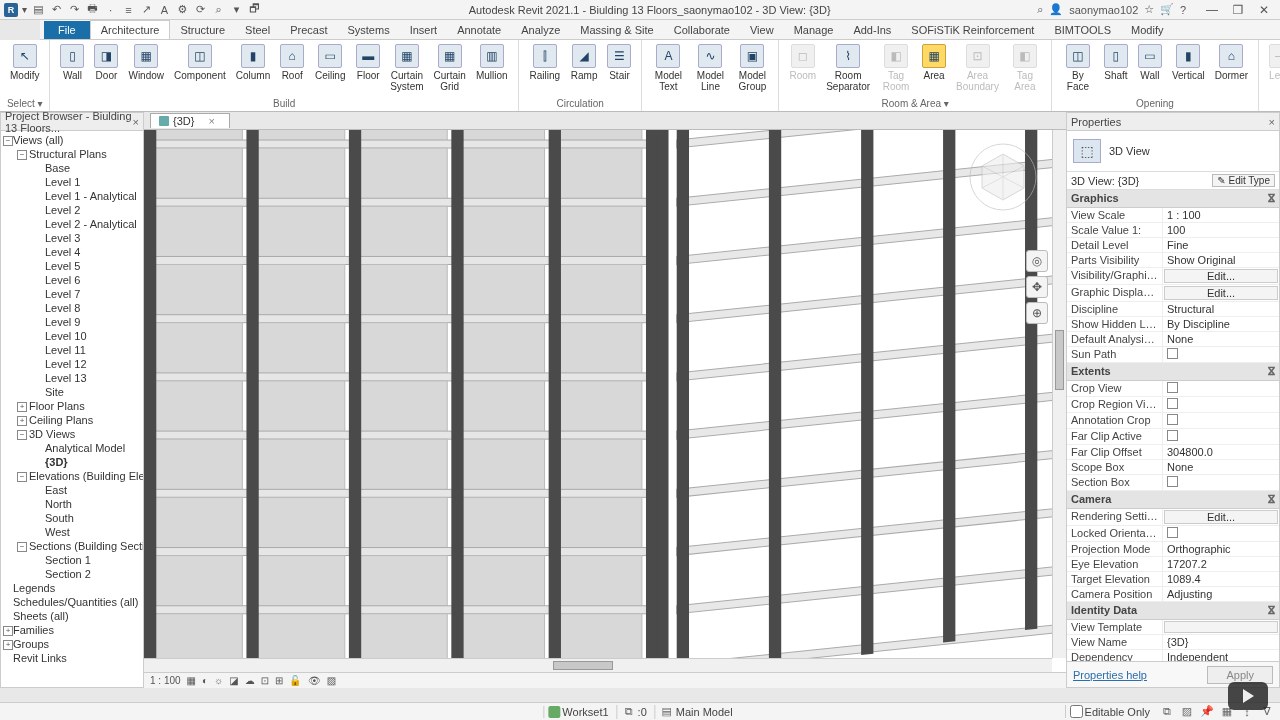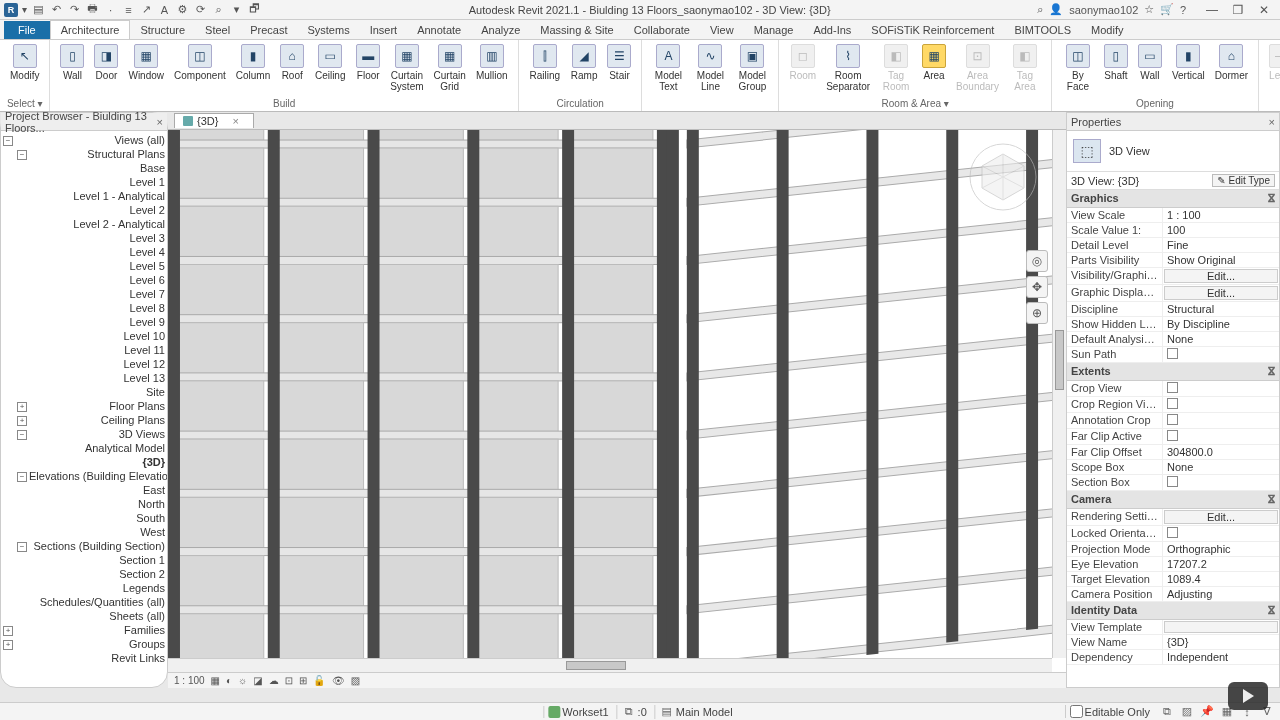--- a/index.html
+++ b/index.html
@@ -10,21 +10,21 @@
 .titlebar .logo { width:14px; height:14px; background:#2a6496; border-radius:2px; margin-right:4px; display:flex; align-items:center; justify-content:center; color:#fff; font-weight:bold; font-size:9px; }
 .titlebar .qat { display:flex; gap:3px; }
 .titlebar .qat span { width:15px; height:15px; display:flex; align-items:center; justify-content:center; color:#555; font-size:11px; }
 .titlebar .title { flex:1; text-align:center; color:#444; font-size:11px; }
 .titlebar .right { display:flex; align-items:center; gap:6px; }
 .titlebar .right span { font-size:11px; color:#555; }
 .titlebar .winbtns { display:flex; gap:2px; margin-left:8px; }
 .titlebar .winbtns span { width:24px; height:16px; display:flex; align-items:center; justify-content:center; font-size:12px; }
 
 
-.ribbontabs { height:20px; background:#f4f4f4; display:flex; align-items:flex-end; padding-left:4px; border-bottom:1px solid #ccc; }
+.ribbontabs { height:20px; background:#f4f4f4; display:flex; align-items:flex-end; padding-left:4px; border-bottom:1px solid #ccc;margin-left:40px; }
 .ribbontabs .tab { padding:3px 10px; font-size:11px; color:#444; cursor:pointer; }
 .ribbontabs .tab.file { background:#1a6fa8; color:#fff; padding:3px 14px; }
 .ribbontabs .tab.active { background:#fff; border:1px solid #ccc; border-bottom:none; }
 
 
 .ribbon { height:72px; background:#fff; border-bottom:1px solid #bbb; display:flex; }
 .rgroup { border-right:1px solid #ddd; padding:2px 6px; display:flex; flex-direction:column; align-items:center; justify-content:space-between; }
 .rgroup .tools { display:flex; gap:2px; align-items:flex-start; flex:1; }
 .rgroup .tool { display:flex; flex-direction:column; align-items:center; gap:2px; padding:2px 4px; cursor:pointer; min-width:28px; }
 .rgroup .tool.wide { min-width:40px; }
@@ -36,22 +36,22 @@
 .rgroup .tool.hl .ico { background:#ffd966; border-color:#caa43b; }
 
 
 .main { position:absolute; top:112px; left:0; right:0; bottom:32px; display:flex; }
 
 
 .panel { background:#fff; border:1px solid #ccc; display:flex; flex-direction:column; }
 .panel-head { height:18px; background:#eee; border-bottom:1px solid #ccc; display:flex; align-items:center; padding:0 4px; font-size:11px; color:#444; }
 .panel-head .x { margin-left:auto; color:#666; cursor:pointer; }
 
-.pb { width:168px;border-radius:16px; }
-.pb .tree { flex:1; overflow:auto; padding:2px 0;text-align:right; }
+.pb { width:144px; }
+.pb .tree { flex:1; overflow:auto; padding:2px 0; }
 .pb .node { padding:1px 2px 1px 28px; font-size:11px; color:#333; white-space:nowrap; cursor:pointer; position:relative; }
 .pb .node.l0 { padding-left:12px; }
 .pb .node.l1 { padding-left:28px; }
 .pb .node.l2 { padding-left:44px; }
 .pb .node.bold { font-weight:bold; }
 .pb .node::before { content:""; position:absolute; left:2px; top:3px; width:8px; height:8px; border:1px solid #888; font-size:8px; line-height:7px; text-align:center; color:#555; }
 .pb .node.exp::before { content:"−"; }
 .pb .node.col::before { content:"+"; }
 .pb .node.leaf::before { display:none; }
 .pb .node.l1::before { left:16px; }
@@ -650,20 +650,24 @@
           <div class="row">
             <div class="k">View Name</div>
             <div class="v">{3D}</div>
           </div>
           <div class="row">
             <div class="k">Dependency</div>
             <div class="v">Independent</div>
           </div>
         </div>
     </div>
+    <div class="foot">
+      <span class="link">Properties help</span>
+      <span class="apply">Apply</span>
+    </div>
   </div>
 </div>
 
 <div class="status">
   <div class="mid">
     <div class="sec">
         <span class="wico"></span>
         <span>Workset1</span>
       </div>
     <div class="sec">

